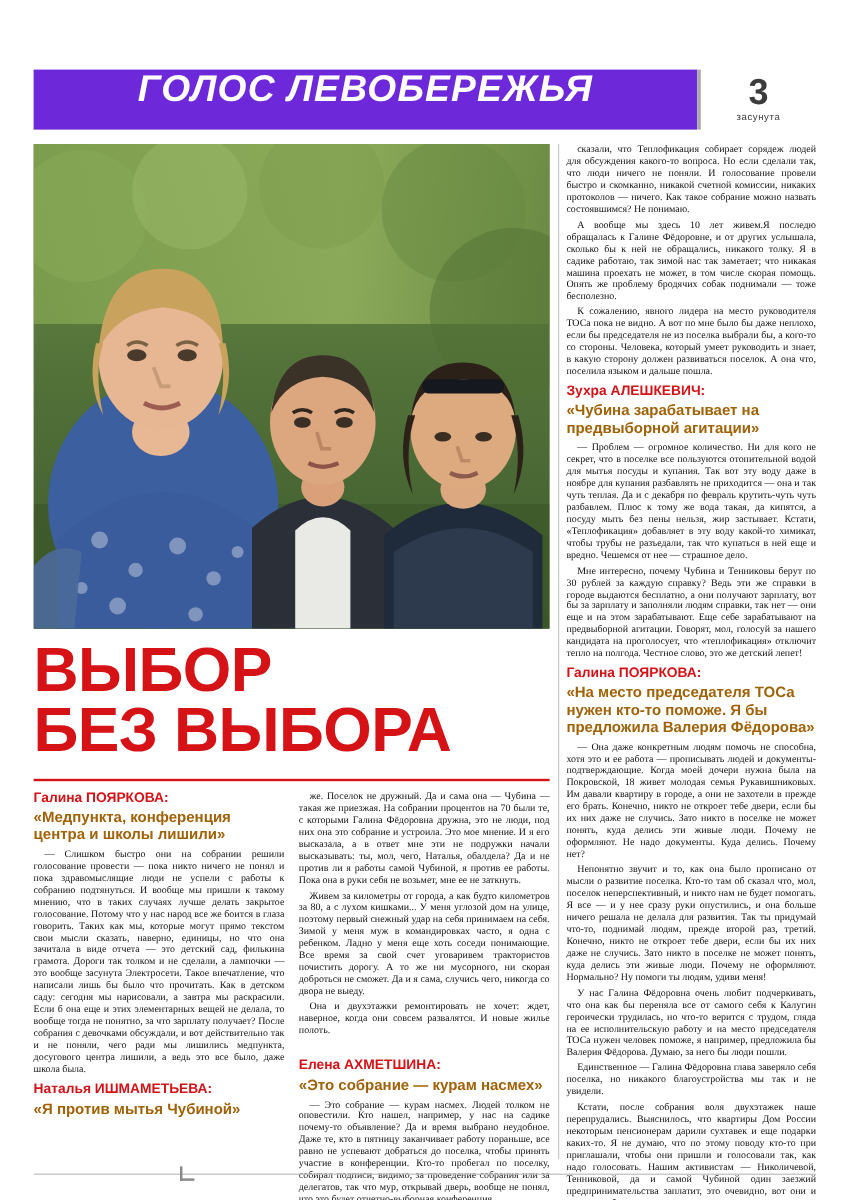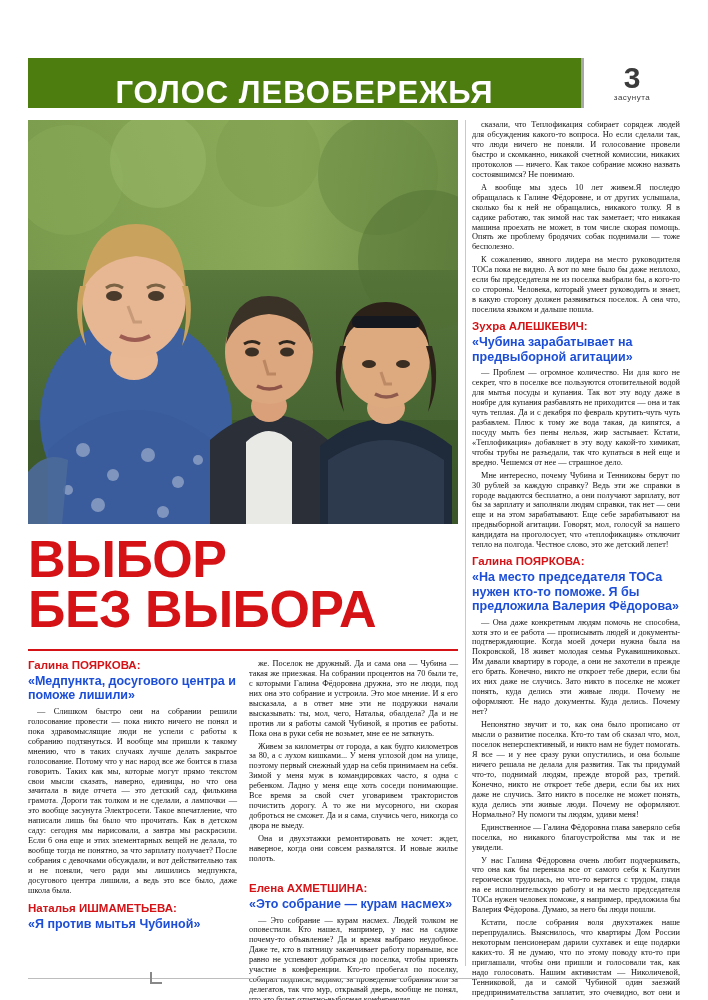--- a/index.html
+++ b/index.html
@@ -26,25 +26,26 @@
   .masthead {
     position: absolute;
     left: 28px;
     top: 58px;
     width: 652px;
     height: 50px;
     display: flex;
     align-items: stretch;
   }
   .masthead-bar {
-    background: #4d7c0f;
+    background: #6d28d9;
     flex: 1 1 auto;
     display: flex;
-    align-items: flex-end;
+    align-items: flex-start;
     justify-content: center;
+    font-style: italic;
   }
   .masthead-title {
     font-family: "Liberation Sans", sans-serif;
     font-weight: bold;
     font-size: 31px;
     letter-spacing: 1px;
     color: #ffffff;
     text-transform: uppercase;
     line-height: 1;
   }
@@ -129,21 +130,21 @@
     font-weight: bold;
     font-size: 11.5px;
     color: #d51317;
     line-height: 1.15;
     margin-bottom: 2px;
   }
   .subhead {
     font-family: "Liberation Sans", sans-serif;
     font-weight: bold;
     font-size: 12.5px;
-    color: #1d4ed8;
+    color: #a16207;
     line-height: 1.15;
     margin-bottom: 4px;
   }
   .body-text {
     font-family: "Liberation Serif", serif;
     font-size: 8.3px;
     line-height: 1.2;
     color: #111111;
     text-align: justify;
     hyphens: auto;
@@ -297,21 +298,21 @@
         <span class="l2">БЕЗ ВЫБОРА</span>
       </div>
 
       <div class="rule"></div>
 
       <div class="subcols">
 
         <div class="subcol">
           <div>
             <div class="kicker">Галина ПОЯРКОВА:</div>
-            <div class="subhead">«Медпункта, досугового центра и поможе лишили»</div>
+            <div class="subhead">«Медпункта, конференция центра и школы лишили»</div>
             <div class="body-text">
               <p>— Слишком быстро они на собрании решили голосование провести — пока никто ничего не понял и пока здравомыслящие люди не успели с работы к собранию подтянуться. И вообще мы пришли к такому мнению, что в таких случаях лучше делать закрытое голосование. Потому что у нас народ все же боится в глаза говорить. Таких как мы, которые могут прямо текстом свои мысли сказать, наверно, единицы, но что она зачитала в виде отчета — это детский сад, филькина грамота. Дороги так толком и не сделали, а лампочки — это вообще засунута Электросети. Такое впечатление, что написали лишь бы было что прочитать. Как в детском саду: сегодня мы нарисовали, а завтра мы раскрасили. Если б она еще и этих элементарных вещей не делала, то вообще тогда не понятно, за что зарплату получает? После собрания с девочками обсуждали, и вот действительно так и не поняли, чего ради мы лишились медпункта, досугового центра лишили, а ведь это все было, даже школа была.</p>
             </div>
           </div>
           <div style="margin-top:6px;">
             <div class="kicker">Наталья ИШМАМЕТЬЕВА:</div>
             <div class="subhead">«Я против мытья Чубиной»</div>
           </div>
         </div>
 
@@ -352,22 +353,22 @@
           <p>Мне интересно, почему Чубина и Тенниковы берут по 30 рублей за каждую справку? Ведь эти же справки в городе выдаются бесплатно, а они получают зарплату, вот бы за зарплату и заполняли людям справки, так нет — они еще и на этом зарабатывают. Еще себе зарабатывают на предвыборной агитации. Говорят, мол, голосуй за нашего кандидата на проголосует, что «теплофикация» отключит тепло на полгода. Честное слово, это же детский лепет!</p>
         </div>
       </div>
 
       <div style="margin-top:5px;">
         <div class="kicker">Галина ПОЯРКОВА:</div>
         <div class="subhead">«На место председателя ТОСа нужен кто-то поможе. Я бы предложила Валерия Фёдорова»</div>
         <div class="body-text">
           <p>— Она даже конкретным людям помочь не способна, хотя это и ее работа — прописывать людей и документы-подтверждающие. Когда моей дочери нужна была на Покровской, 18 живет молодая семья Рукавишниковых. Им давали квартиру в городе, а они не захотели в прежде его брать. Конечно, никто не откроет тебе двери, если бы их них даже не случись. Зато никто в поселке не может понять, куда делись эти живые люди. Почему не оформляют. Не надо документы. Куда делись. Почему нет?</p>
           <p>Непонятно звучит и то, как она было прописано от мысли о развитие поселка. Кто-то там об сказал что, мол, поселок неперспективный, и никто нам не будет помогать. Я все — и у нее сразу руки опустились, и она больше ничего решала не делала для развития. Так ты придумай что-то, поднимай людям, прежде второй раз, третий. Конечно, никто не откроет тебе двери, если бы их них даже не случись. Зато никто в поселке не может понять, куда делись эти живые люди. Почему не оформляют. Нормально? Ну помоги ты людям, удиви меня!</p>
+          <p>У нас Галина Фёдоровна очень любит подчеркивать, что она как бы переняла все от самого себя к Калугин героически трудилась, но что-то верится с трудом, гляда на ее исполнительскую работу и на место председателя ТОСа нужен человек поможе, я например, предложила бы Валерия Фёдорова. Думаю, за него бы люди пошли.</p>
           <p>Единственное — Галина Фёдоровна глава заверяло себя поселка, но никакого благоустройства мы так и не увидели.</p>
-          <p>У нас Галина Фёдоровна очень любит подчеркивать, что она как бы переняла все от самого себя к Калугин героически трудилась, но что-то верится с трудом, гляда на ее исполнительскую работу и на место председателя ТОСа нужен человек поможе, я например, предложила бы Валерия Фёдорова. Думаю, за него бы люди пошли.</p>
           <p>Кстати, после собрания воля двухэтажек наше перепрудались. Выяснилось, что квартиры Дом России некоторым пенсионерам дарили сухтавек и еще подарки каких-то. Я не думаю, что по этому поводу кто-то при приглашали, чтобы они пришли и голосовали так, как надо голосовать. Нашим активистам — Николичевой, Тенниковой, да и самой Чубиной один заезжий предпринимательства заплатит, это очевидно, вот они и прут на амбразуру.</p>
         </div>
       </div>
     </div>
 
   </div>
 
   <div class="bottom-rule"></div>
   <div class="corner-mark"></div>
 </div>

